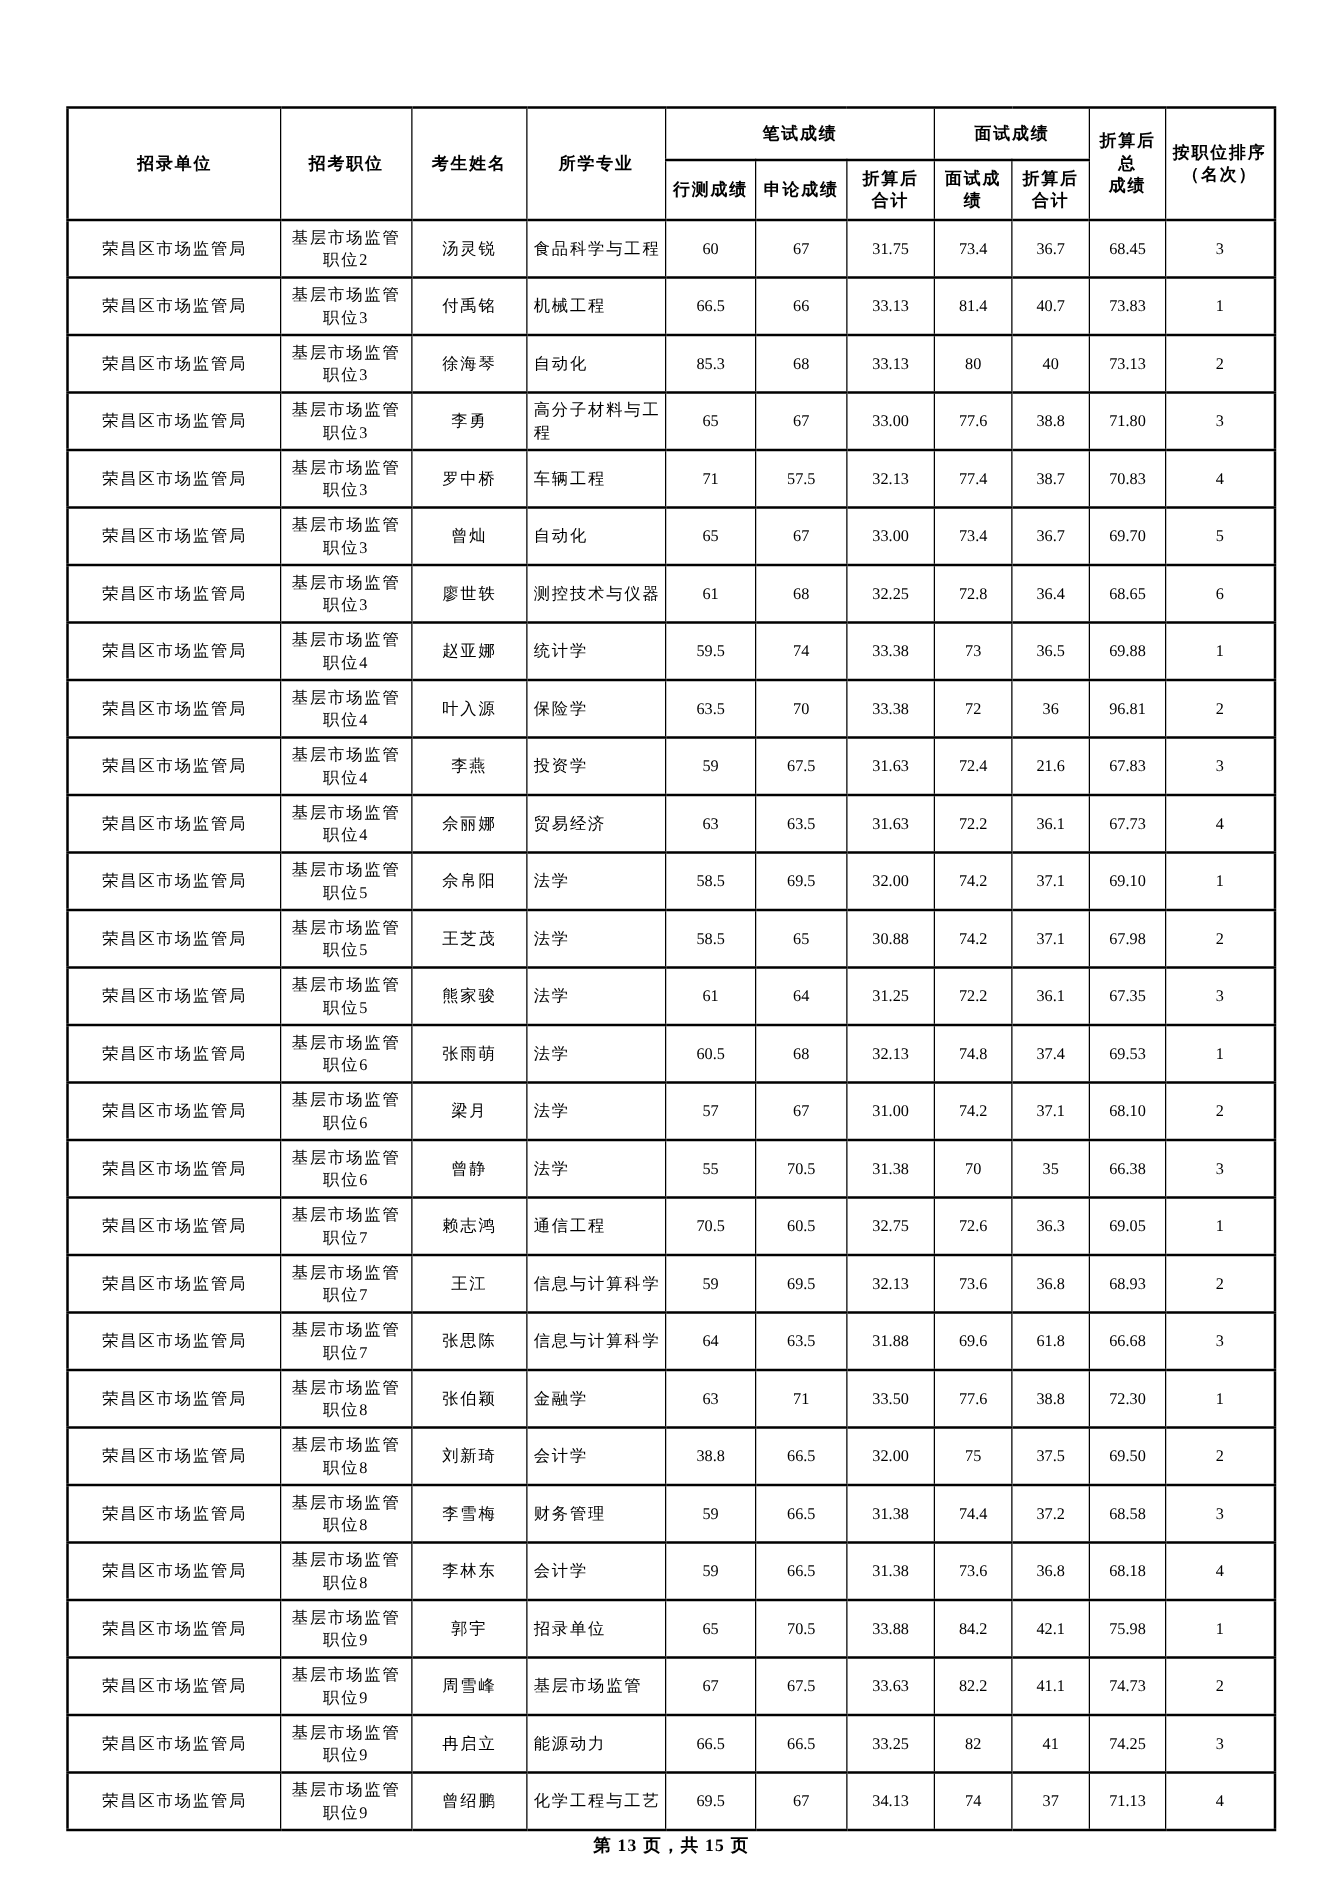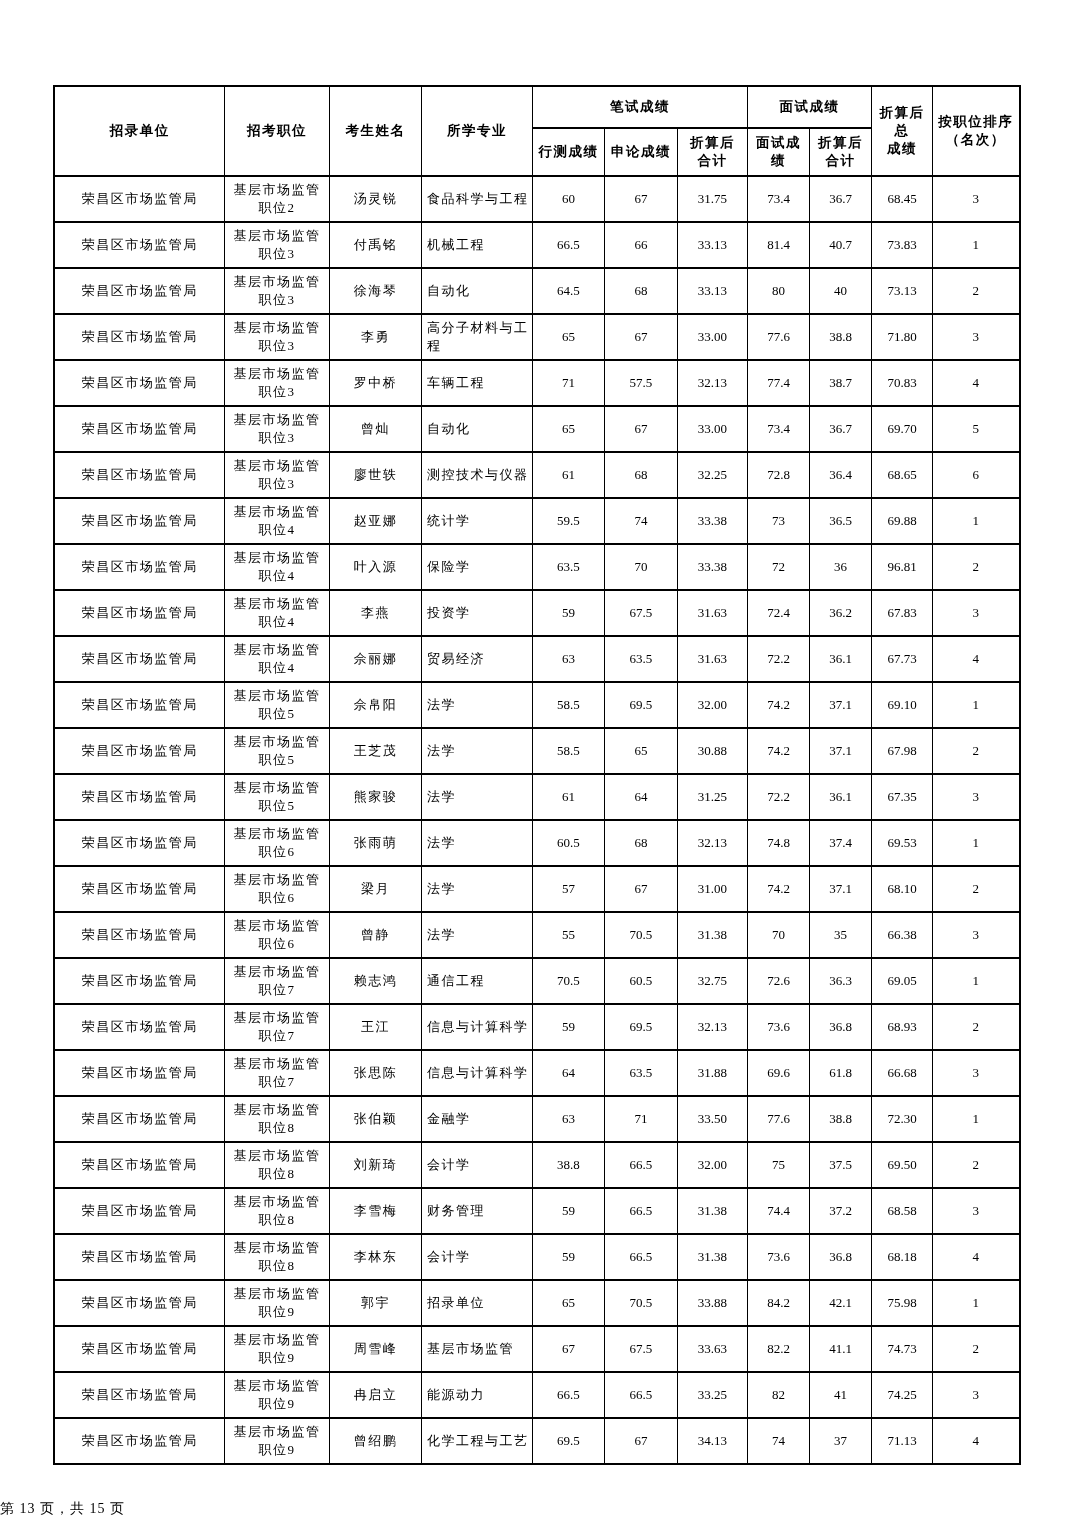--- a/index.html
+++ b/index.html
@@ -48,25 +48,27 @@
   .score-table td { height: 40px; }
   td.c0, td.c1, td.c2 { letter-spacing: 1.5px; }
   td.c1 { white-space: pre-line; margin-left: 36px; }
   td.c3 {
     text-align: left;
     letter-spacing: 1.5px;
     padding-left: 5px;
   }
   .footer {
     position: absolute;
-    top: 1500px;
+    top: 1468px;
     left: 0;
     width: 100%;
+    text-align: center;
     font-size: 14px;
     letter-spacing: 1px;
+    font-weight: bold;
   }
 </style>
 </head>
 <body>
 
 <div class="page">
 
   <table class="score-table">
     <colgroup>
       <col style="width:170px">
@@ -132,21 +134,21 @@
           <td class="c8">40.7</td>
           <td class="c9">73.83</td>
           <td class="c10">1</td>
         </tr>
         <tr>
           <td class="c0">荣昌区市场监管局</td>
           <td class="c1">基层市场监管
 职位3</td>
           <td class="c2">徐海琴</td>
           <td class="c3">自动化</td>
-          <td class="c4">64.5</td>
+          <td class="c4">85.3</td>
           <td class="c5">68</td>
           <td class="c6">33.13</td>
           <td class="c7">80</td>
           <td class="c8">40</td>
           <td class="c9">73.13</td>
           <td class="c10">2</td>
         </tr>
         <tr>
           <td class="c0">荣昌区市场监管局</td>
           <td class="c1">基层市场监管
@@ -234,21 +236,21 @@
         <tr>
           <td class="c0">荣昌区市场监管局</td>
           <td class="c1">基层市场监管
 职位4</td>
           <td class="c2">李燕</td>
           <td class="c3">投资学</td>
           <td class="c4">59</td>
           <td class="c5">67.5</td>
           <td class="c6">31.63</td>
           <td class="c7">72.4</td>
-          <td class="c8">36.2</td>
+          <td class="c8">21.6</td>
           <td class="c9">67.83</td>
           <td class="c10">3</td>
         </tr>
         <tr>
           <td class="c0">荣昌区市场监管局</td>
           <td class="c1">基层市场监管
 职位4</td>
           <td class="c2">佘丽娜</td>
           <td class="c3">贸易经济</td>
           <td class="c4">63</td>

